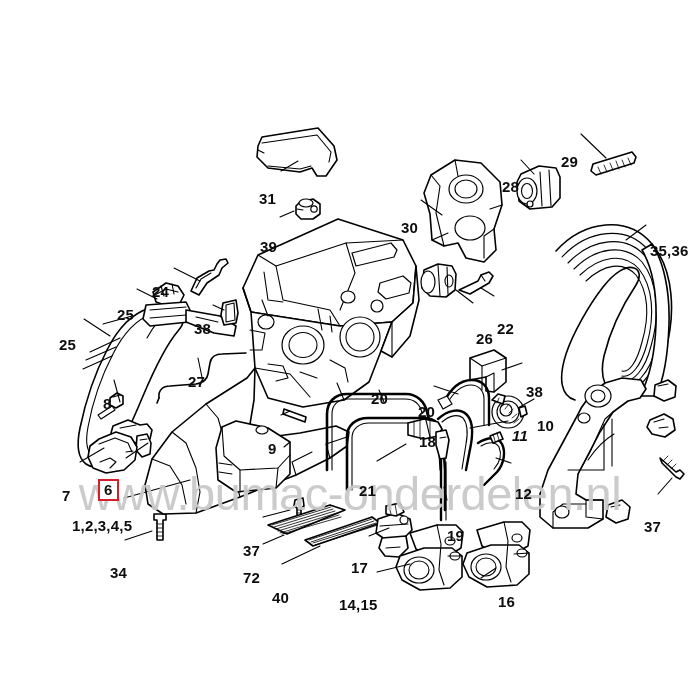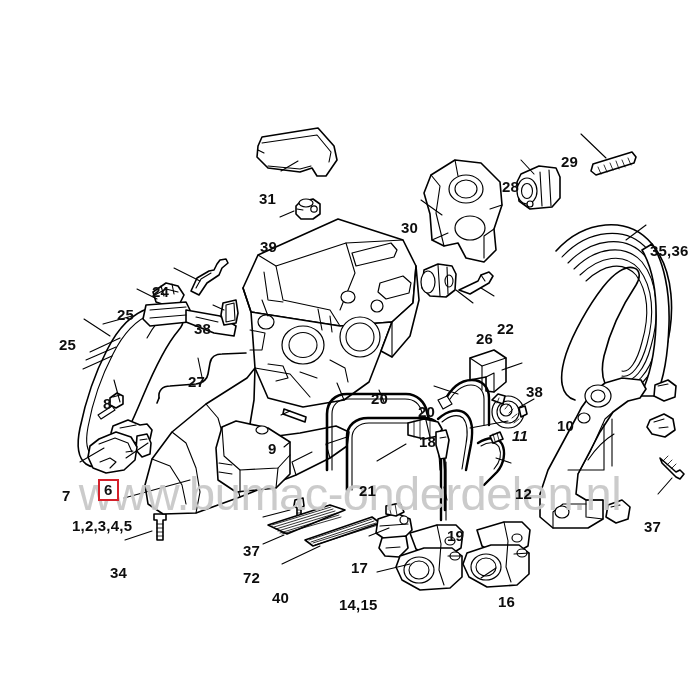--- a/index.html
+++ b/index.html
@@ -449,21 +449,21 @@
       <div class="lbl" style="left: 272px; top: 566px;">40</div>
       <div class="lbl" style="left: 401px; top: 196px;">30</div>
       <div class="lbl" style="left: 502px; top: 155px;">28</div>
       <div class="lbl" style="left: 561px; top: 130px;">29</div>
       <div class="lbl" style="left: 650px; top: 219px;">35,36</div>
       <div class="lbl" style="left: 497px; top: 297px;">22</div>
       <div class="lbl" style="left: 476px; top: 307px;">26</div>
       <div class="lbl" style="left: 371px; top: 367px;">20</div>
       <div class="lbl" style="left: 418px; top: 380px;">20</div>
       <div class="lbl" style="left: 526px; top: 360px;">38</div>
-      <div class="lbl" style="left: 557px; top: 394px;">10</div>
+      <div class="lbl" style="left: 537px; top: 394px;">10</div>
       <div class="lbl" style="left: 419px; top: 410px;">18</div>
       <div class="lbl" style="left: 512px; top: 404px; font-style: italic;">11</div>
       <div class="lbl" style="left: 515px; top: 462px;">12</div>
       <div class="lbl" style="left: 359px; top: 459px;">21</div>
       <div class="lbl" style="left: 447px; top: 504px;">19</div>
       <div class="lbl" style="left: 351px; top: 536px;">17</div>
       <div class="lbl" style="left: 339px; top: 573px;">14,15</div>
       <div class="lbl" style="left: 498px; top: 570px;">16</div>
       <div class="lbl" style="left: 644px; top: 495px;">37</div>
     </div>

